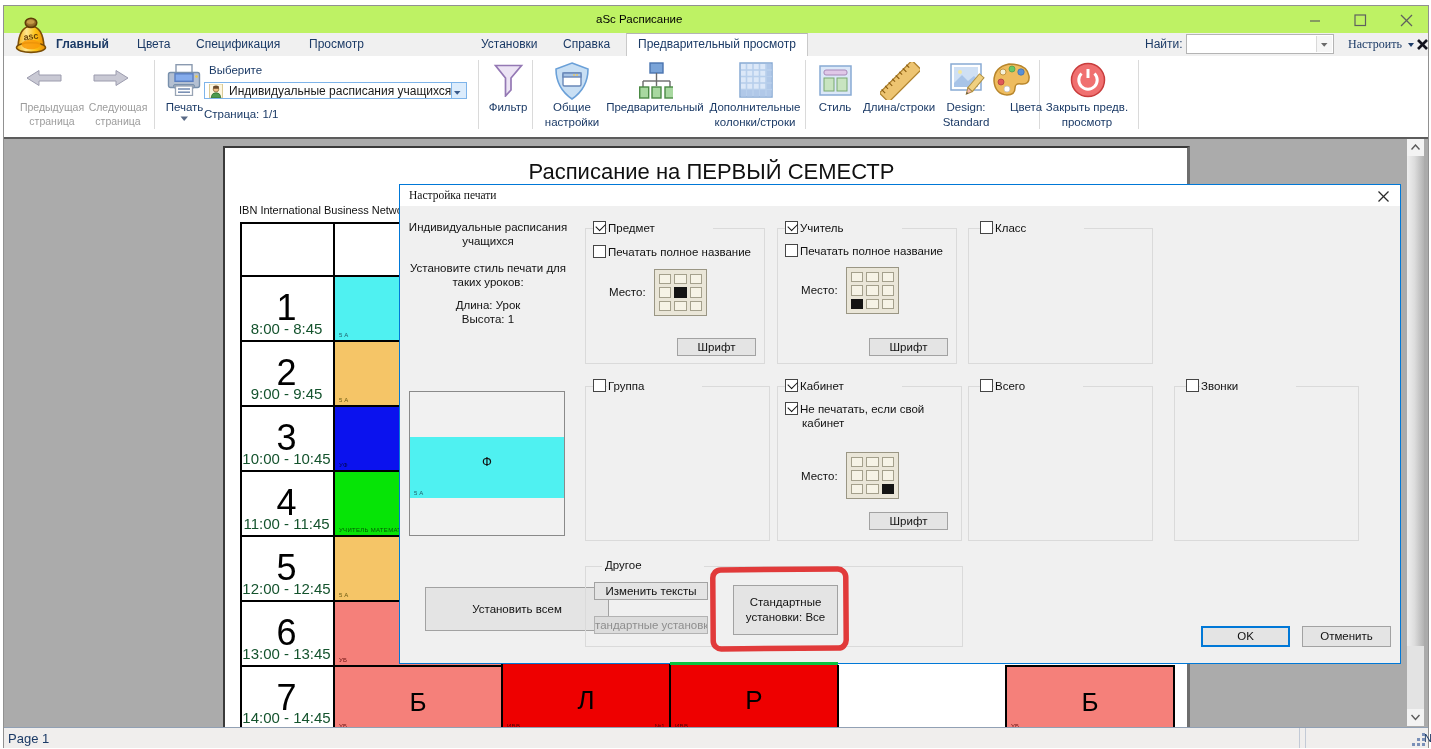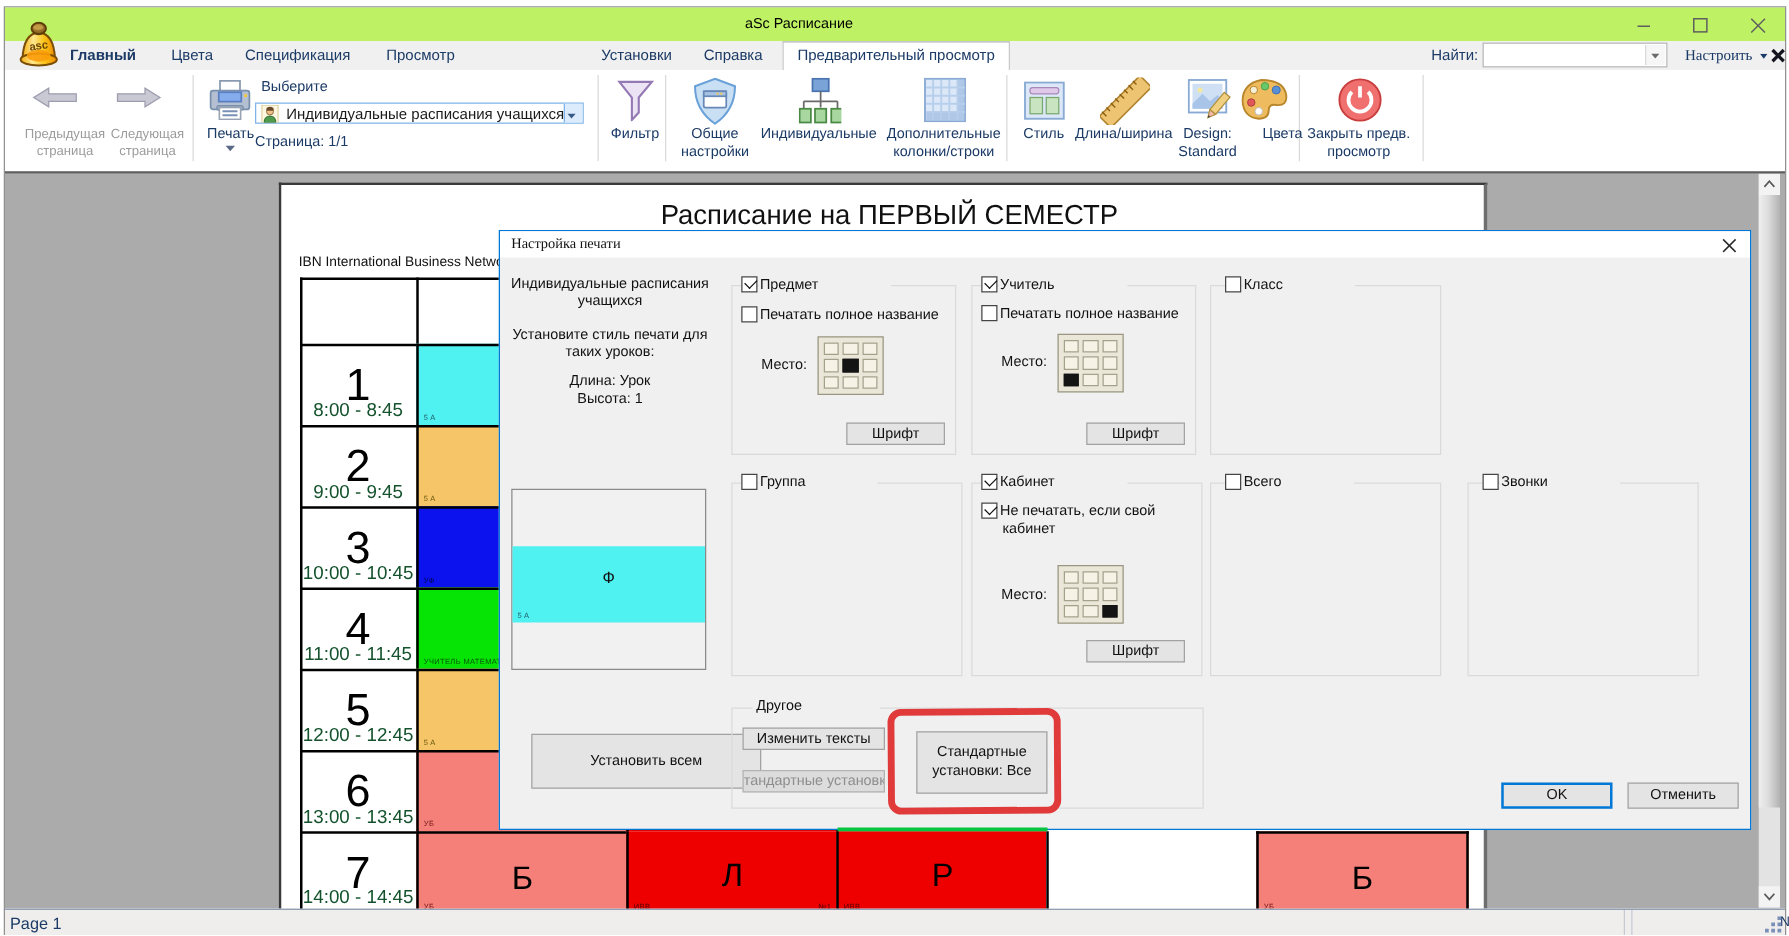--- a/index.html
+++ b/index.html
@@ -159,21 +159,21 @@
     <svg class="abs" style="left:635px;top:6px;" width="34" height="38" viewBox="0 0 34 38">
       <rect x="11" y="1" width="13" height="10" fill="#7aa4d8" stroke="#4a74b0" stroke-width="1.4"></rect>
       <line x1="17.5" y1="11" x2="17.5" y2="24" stroke="#6a6a6a" stroke-width="1.4"></line>
       <line x1="4" y1="19" x2="31" y2="19" stroke="#6a6a6a" stroke-width="1.4"></line>
       <line x1="4" y1="19" x2="4" y2="25" stroke="#6a6a6a" stroke-width="1.4"></line>
       <line x1="31" y1="19" x2="31" y2="25" stroke="#6a6a6a" stroke-width="1.4"></line>
       <rect x="0.7" y="25" width="9" height="11" fill="#a8d8a0" stroke="#4a8a44" stroke-width="1.4"></rect>
       <rect x="13" y="25" width="9" height="11" fill="#a8d8a0" stroke="#4a8a44" stroke-width="1.4"></rect>
       <rect x="26" y="25" width="9" height="11" fill="#a8d8a0" stroke="#4a8a44" stroke-width="1.4"></rect>
     </svg>
-    <div class="rlabel" style="left:595px;top:44px;width:112px;">Индивидуальные</div>
+    <div class="rlabel" style="left:595px;top:44px;width:112px;">Предварительный</div>
 
     <svg class="abs" style="left:735px;top:6px;" width="34" height="36" viewBox="0 0 34 36">
       <rect x="1" y="1" width="32" height="34" fill="#dce8f8" stroke="#88aad4" stroke-width="1.5"></rect>
       <g stroke="#b8cfec" stroke-width="1.6">
         <line x1="7.5" y1="2" x2="7.5" y2="34"></line>
           <line x1="14" y1="2" x2="14" y2="34"></line>
           <line x1="20.5" y1="2" x2="20.5" y2="34"></line>
           <line x1="27" y1="2" x2="27" y2="34"></line>
         <line x1="2" y1="8" x2="33" y2="8"></line>
           <line x1="2" y1="14.5" x2="33" y2="14.5"></line>
@@ -210,21 +210,21 @@
             <line x1="6" y1="12" x2="6" y2="16"></line>
             <line x1="11" y1="12" x2="11" y2="17"></line>
             <line x1="16" y1="12" x2="16" y2="16"></line>
             <line x1="21" y1="12" x2="21" y2="17"></line>
             <line x1="26" y1="12" x2="26" y2="16"></line>
             <line x1="31" y1="12" x2="31" y2="17"></line>
             <line x1="36" y1="12" x2="36" y2="16"></line>
         </g>
       </g>
     </svg>
-    <div class="rlabel" style="left:840px;top:44px;width:110px;">Длина/ширина</div>
+    <div class="rlabel" style="left:840px;top:44px;width:110px;">Длина/строки</div>
 
     <svg class="abs" style="left:946px;top:7px;" width="36" height="36" viewBox="0 0 36 36">
       <rect x="1" y="1" width="30" height="26" fill="#fff" stroke="#88aad4" stroke-width="1.5"></rect>
       <rect x="4" y="4" width="24" height="20" fill="#cfe0f4"></rect>
       <path d="M4 20 L12 12 L18 18 L24 13 L28 17 L28 24 L4 24 Z" fill="#a8c4e8"></path>
       <circle cx="10" cy="9" r="2" fill="#f4e8a0"></circle>
       <g transform="rotate(40 24 22)">
         <rect x="21" y="10" width="6" height="18" fill="#f0d080" stroke="#b09040" stroke-width="1"></rect>
         <path d="M21 28 L27 28 L24 34 Z" fill="#f4b8b0" stroke="#b09040" stroke-width="1"></path>
         <path d="M23 32 L25 32 L24 34 Z" fill="#404040"></path>

